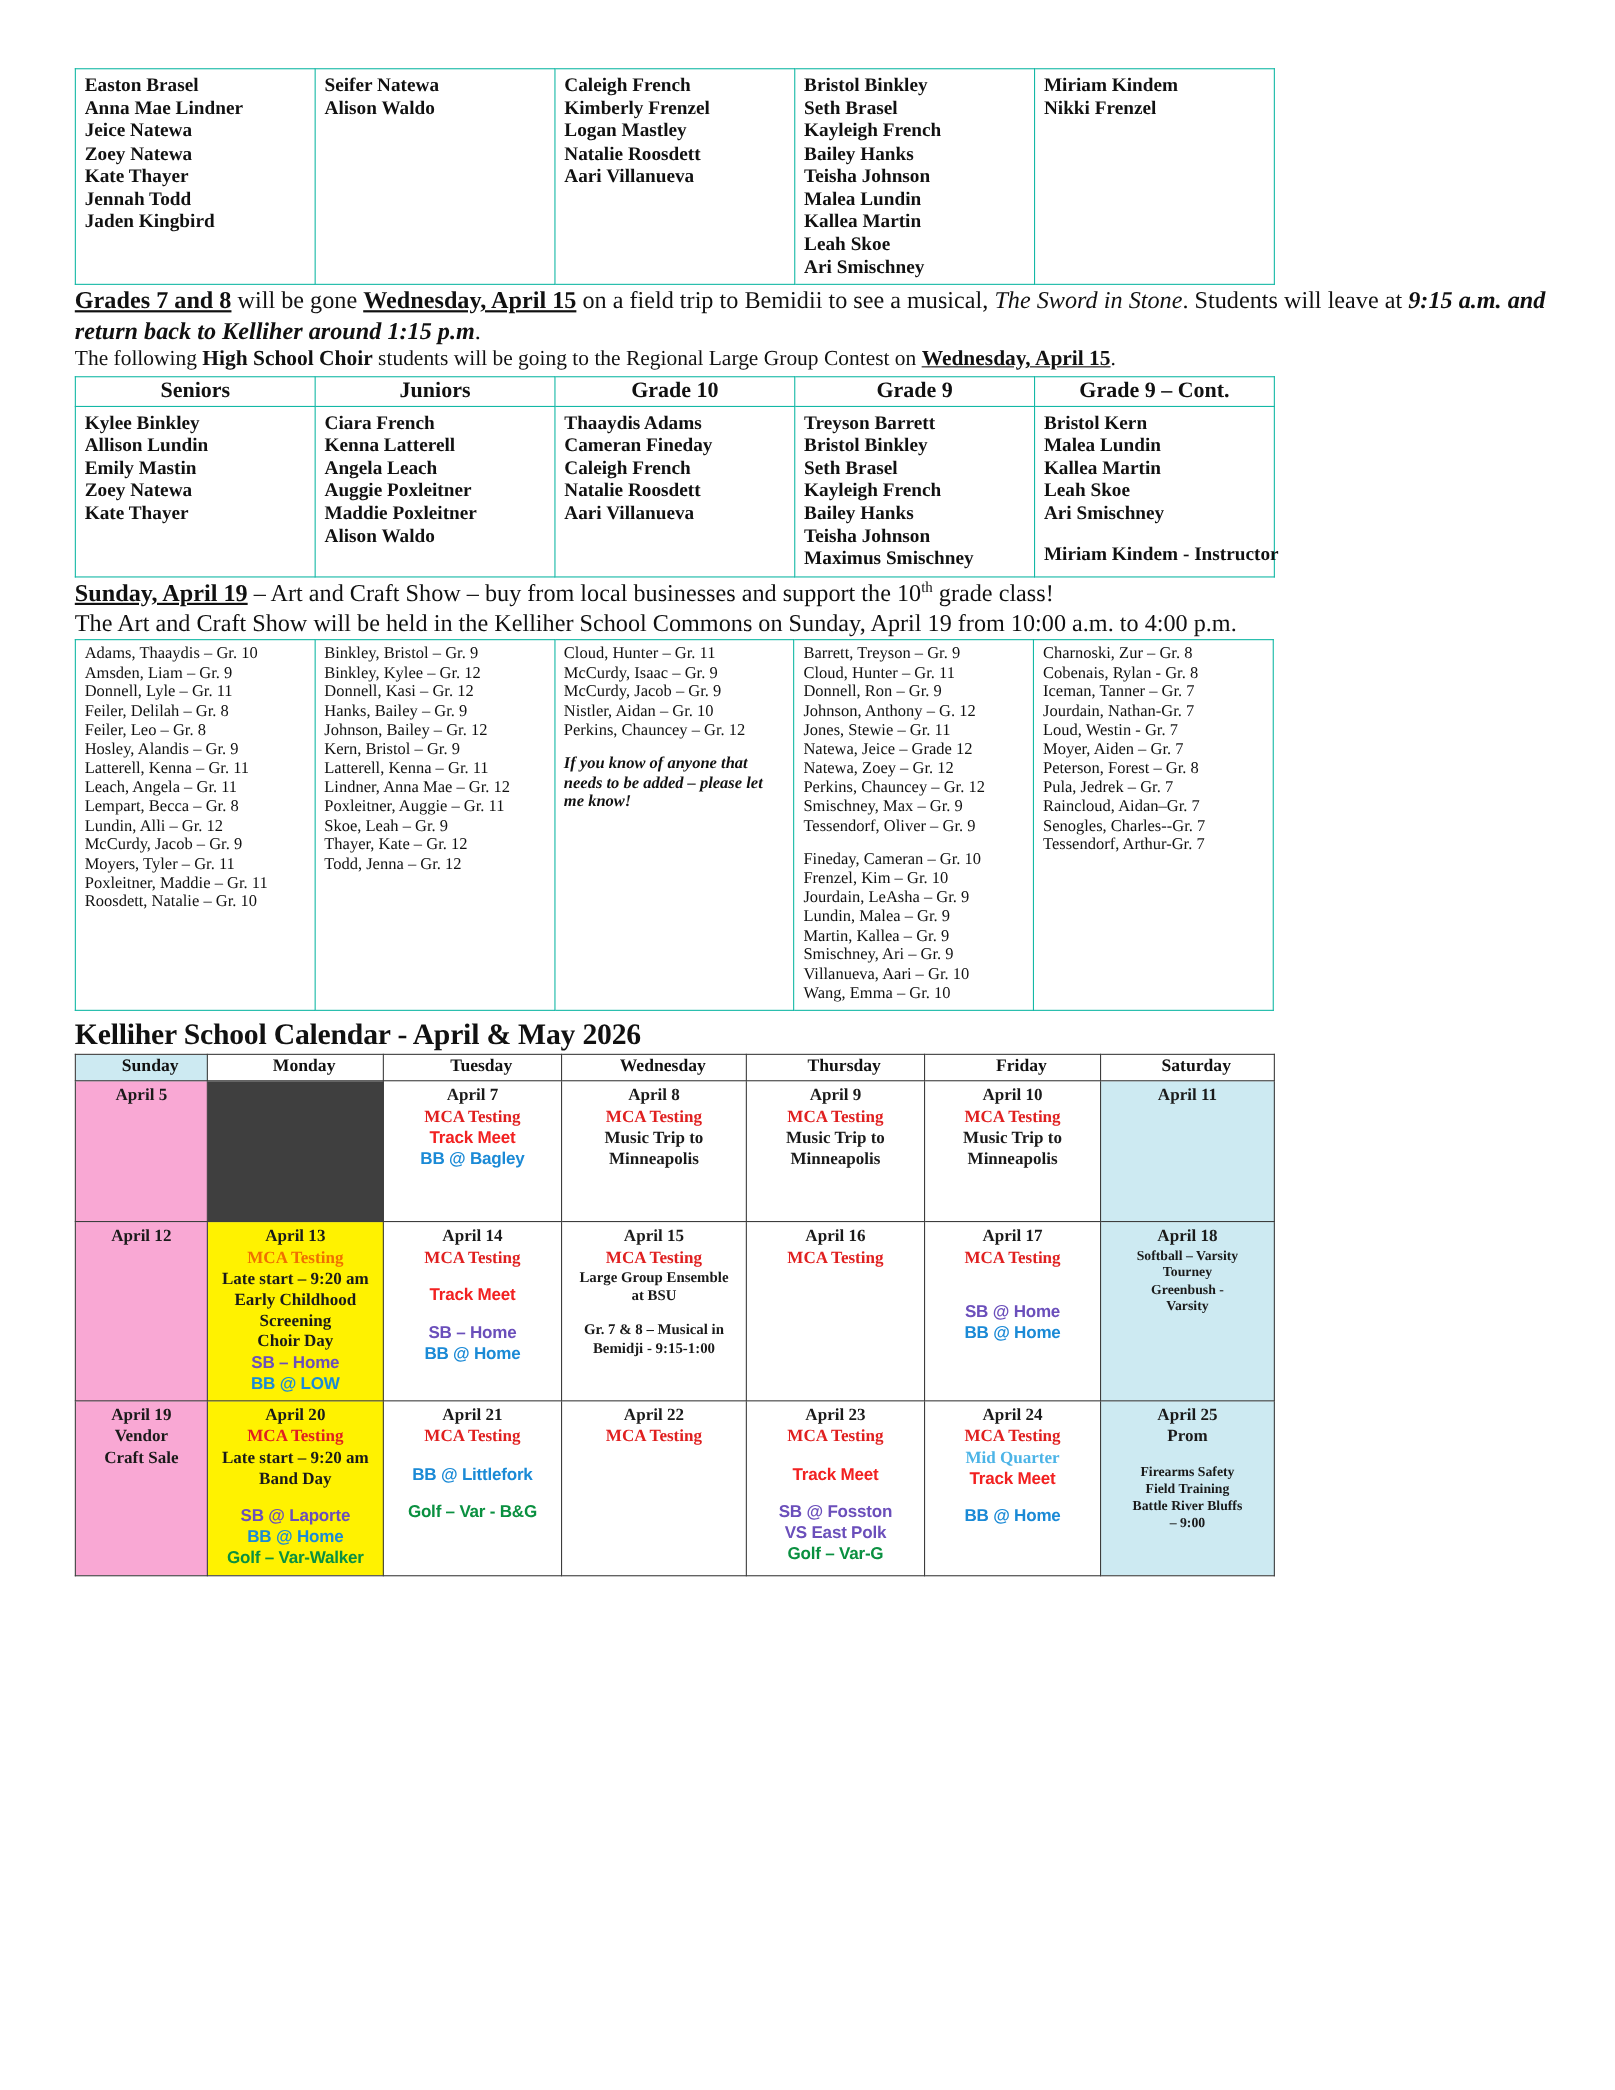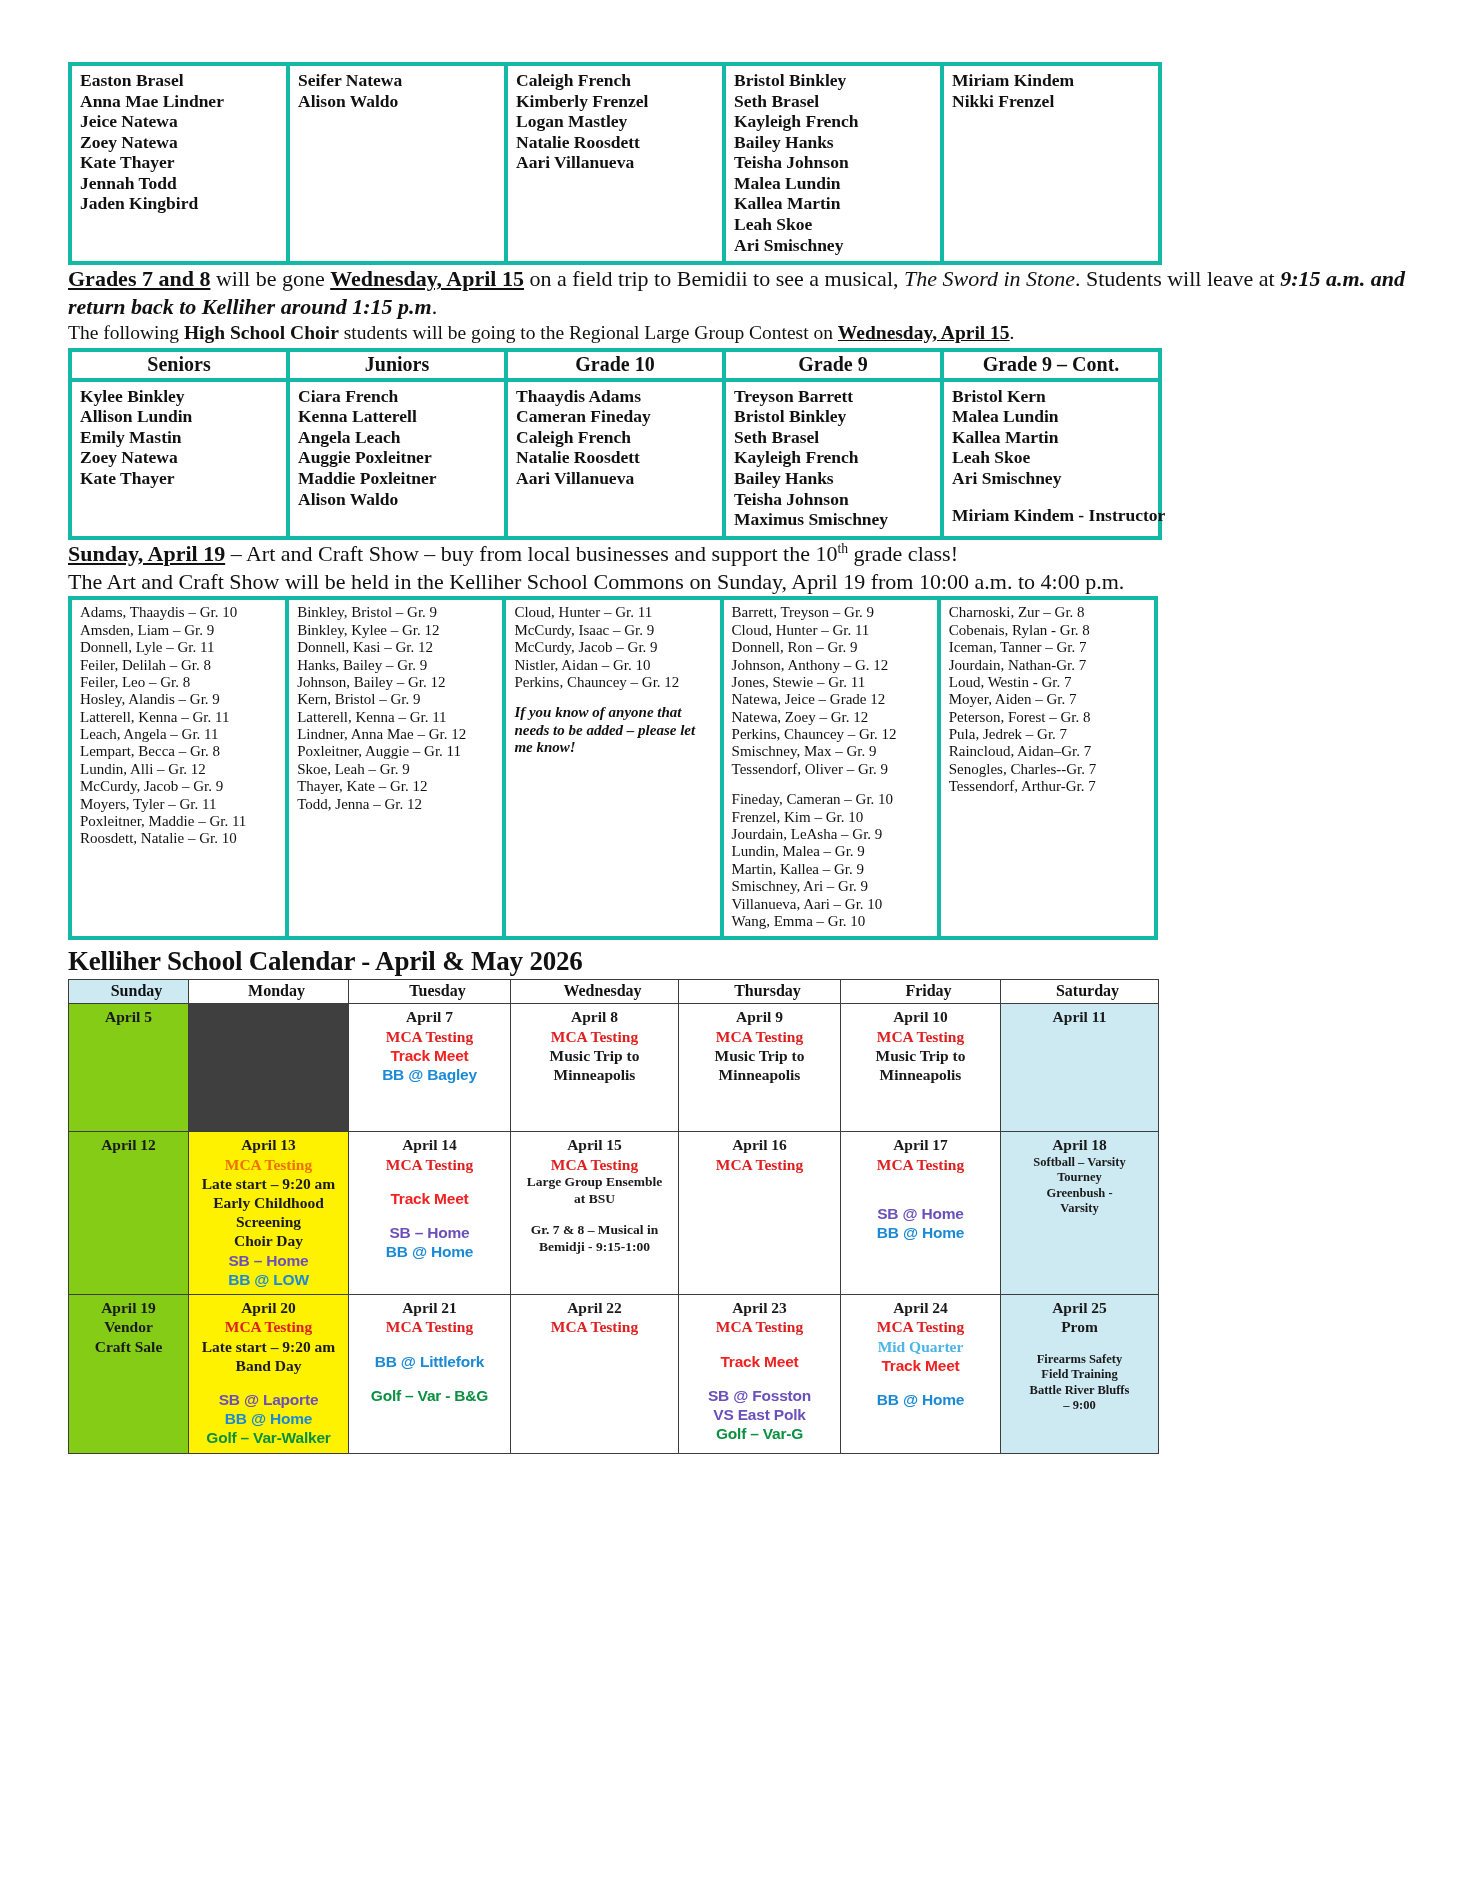--- a/index.html
+++ b/index.html
@@ -15,21 +15,21 @@
   }
   .page { padding: 62px 62px 0 68px; }
 
   
   table.doc {
     width: 1090px;
     border-collapse: collapse;
     table-layout: fixed;
   }
   table.doc td, table.doc th {
-    border: 4px solid #14b8a6;
+    border: 1px solid #14b8a6;
     vertical-align: top;
     padding: 4px 8px 6px 8px;
   }
   table.doc th {
     text-align: center;
     font-weight: bold;
     font-size: 20px;
     padding: 1px 4px 3px 4px;
     line-height: 1.1;
   }
@@ -89,21 +89,21 @@
   table.cal th.sun { background: #cdeaf2; }
   table.cal td {
     border: 1px solid #3d3d3d;
     vertical-align: top;
     text-align: center;
     font-size: 15.5px;
     line-height: 1.24;
     padding: 3px 2px 5px 2px;
     height: 128px;
   }
-  td.sun-cell { background: #84cc16; font-weight: bold; }
+  td.sun-cell { background: #f9a8d4; font-weight: bold; }
   td.sat-cell { background: #cdeaf2; font-weight: bold; }
   td.blackout { background: #3f3f3f; }
   td.yellow { background: #fff200; }
   .date { font-weight: bold; color: #1a1a1a; display: block; }
   .ev { display: block; font-weight: bold; }
   .blank { display:block; height: 15px; }
 </style>
 </head>
 <body>
 

